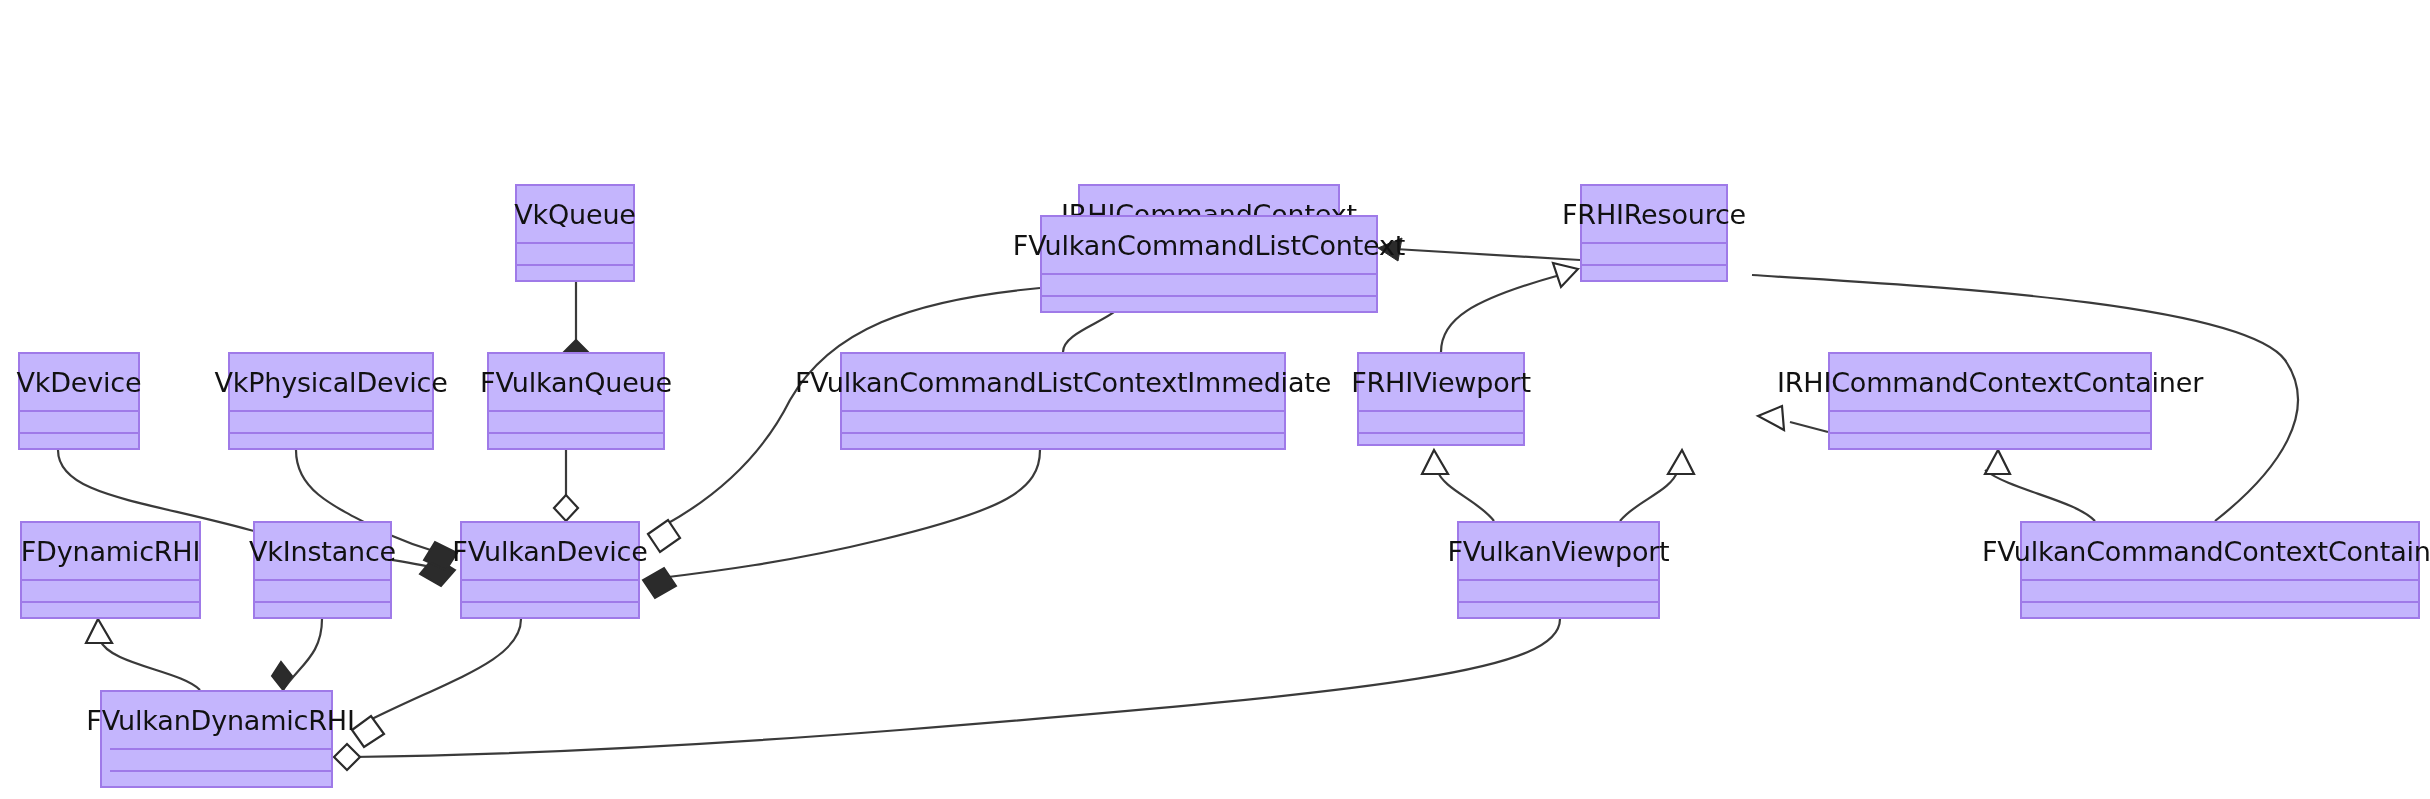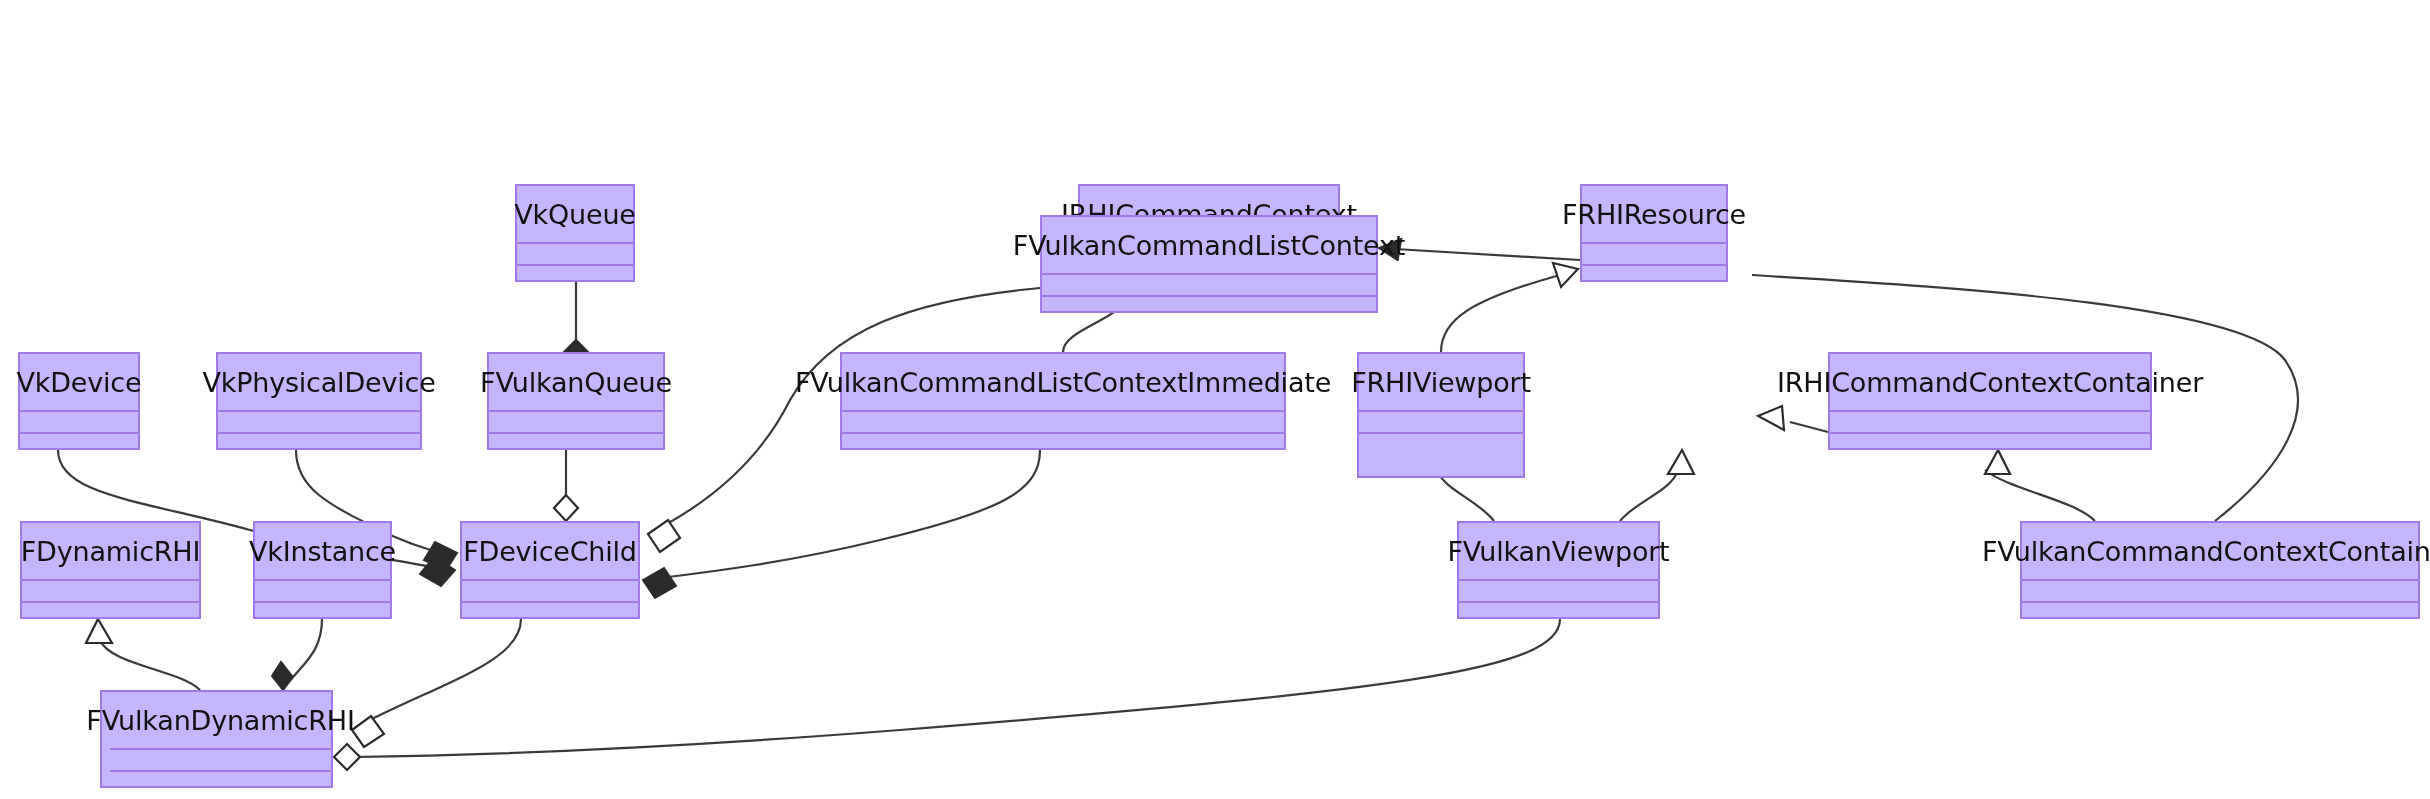--- a/index.html
+++ b/index.html
@@ -147,39 +147,39 @@
     <div class="uml-attrs"></div>
     <div class="uml-ops"></div>
   </div>
 
   <div class="uml-node" style="left:18px;top:352px;width:122px;height:98px;">
     <div class="uml-title">VkDevice</div>
     <div class="uml-attrs"></div>
     <div class="uml-ops"></div>
   </div>
 
-  <div class="uml-node" style="left:216px;top:352px;width:206px;height:98px;">
+  <div class="uml-node" style="left:228px;top:352px;width:206px;height:98px;">
     <div class="uml-title">VkPhysicalDevice</div>
     <div class="uml-attrs"></div>
     <div class="uml-ops"></div>
   </div>
 
   <div class="uml-node" style="left:840px;top:352px;width:446px;height:98px;">
     <div class="uml-title">FVulkanCommandListContextImmediate</div>
     <div class="uml-attrs"></div>
     <div class="uml-ops"></div>
   </div>
 
   <div class="uml-node" style="left:487px;top:352px;width:178px;height:98px;">
     <div class="uml-title">FVulkanQueue</div>
     <div class="uml-attrs"></div>
     <div class="uml-ops"></div>
   </div>
 
-  <div class="uml-node" style="left:1357px;top:352px;width:168px;height:126px;">
+  <div class="uml-node" style="left:1357px;top:352px;width:168px;height:94px;">
     <div class="uml-title">FRHIViewport</div>
     <div class="uml-attrs"></div>
     <div class="uml-ops"></div>
   </div>
 
 
   <div class="uml-node" style="left:1828px;top:352px;width:324px;height:98px;">
     <div class="uml-title">IRHICommandContextContainer</div>
     <div class="uml-attrs"></div>
     <div class="uml-ops"></div>
@@ -191,21 +191,21 @@
     <div class="uml-ops"></div>
   </div>
 
   <div class="uml-node" style="left:253px;top:521px;width:139px;height:98px;">
     <div class="uml-title">VkInstance</div>
     <div class="uml-attrs"></div>
     <div class="uml-ops"></div>
   </div>
 
   <div class="uml-node" style="left:460px;top:521px;width:180px;height:98px;">
-    <div class="uml-title">FDeviceChild</div>
+    <div class="uml-title">FVulkanDevice</div>
     <div class="uml-attrs"></div>
     <div class="uml-ops"></div>
   </div>
 
   <div class="uml-node" style="left:1457px;top:521px;width:203px;height:98px;">
     <div class="uml-title">FVulkanViewport</div>
     <div class="uml-attrs"></div>
     <div class="uml-ops"></div>
   </div>
 

